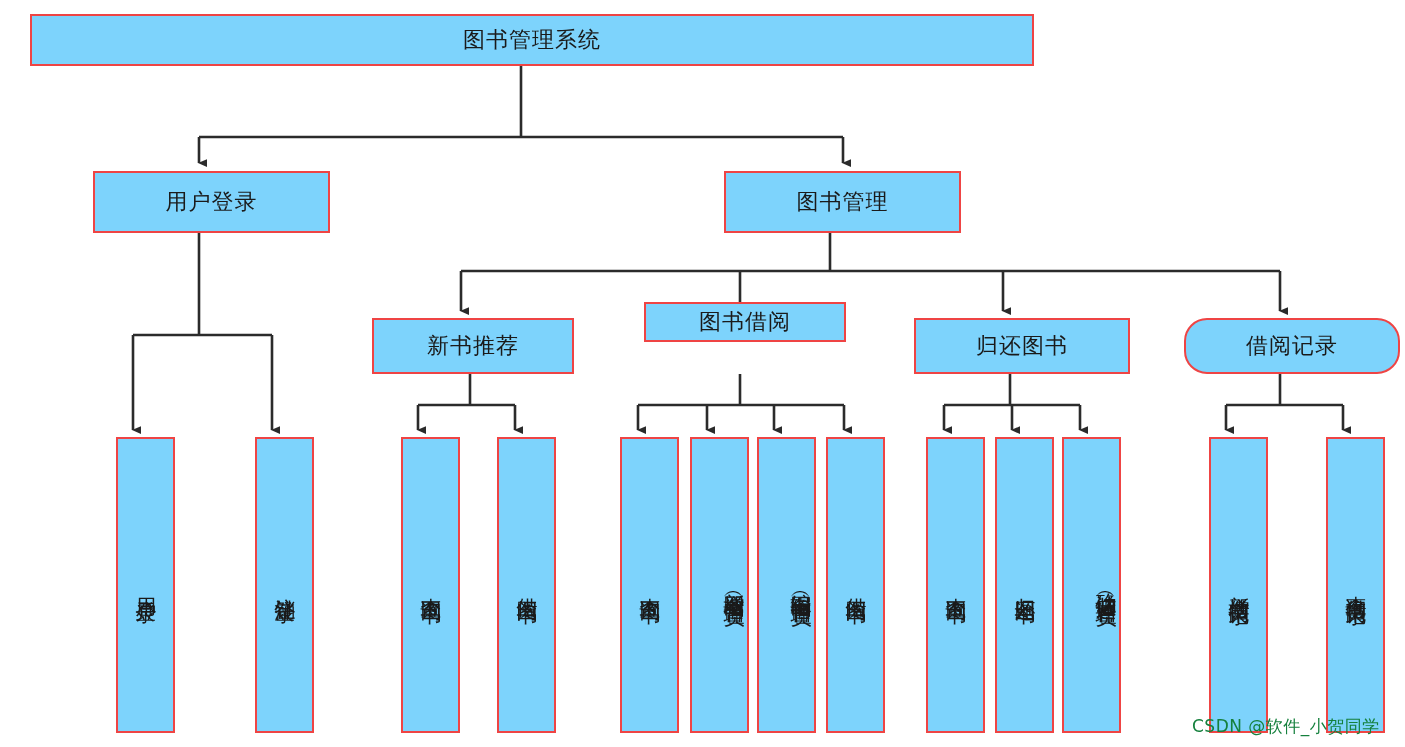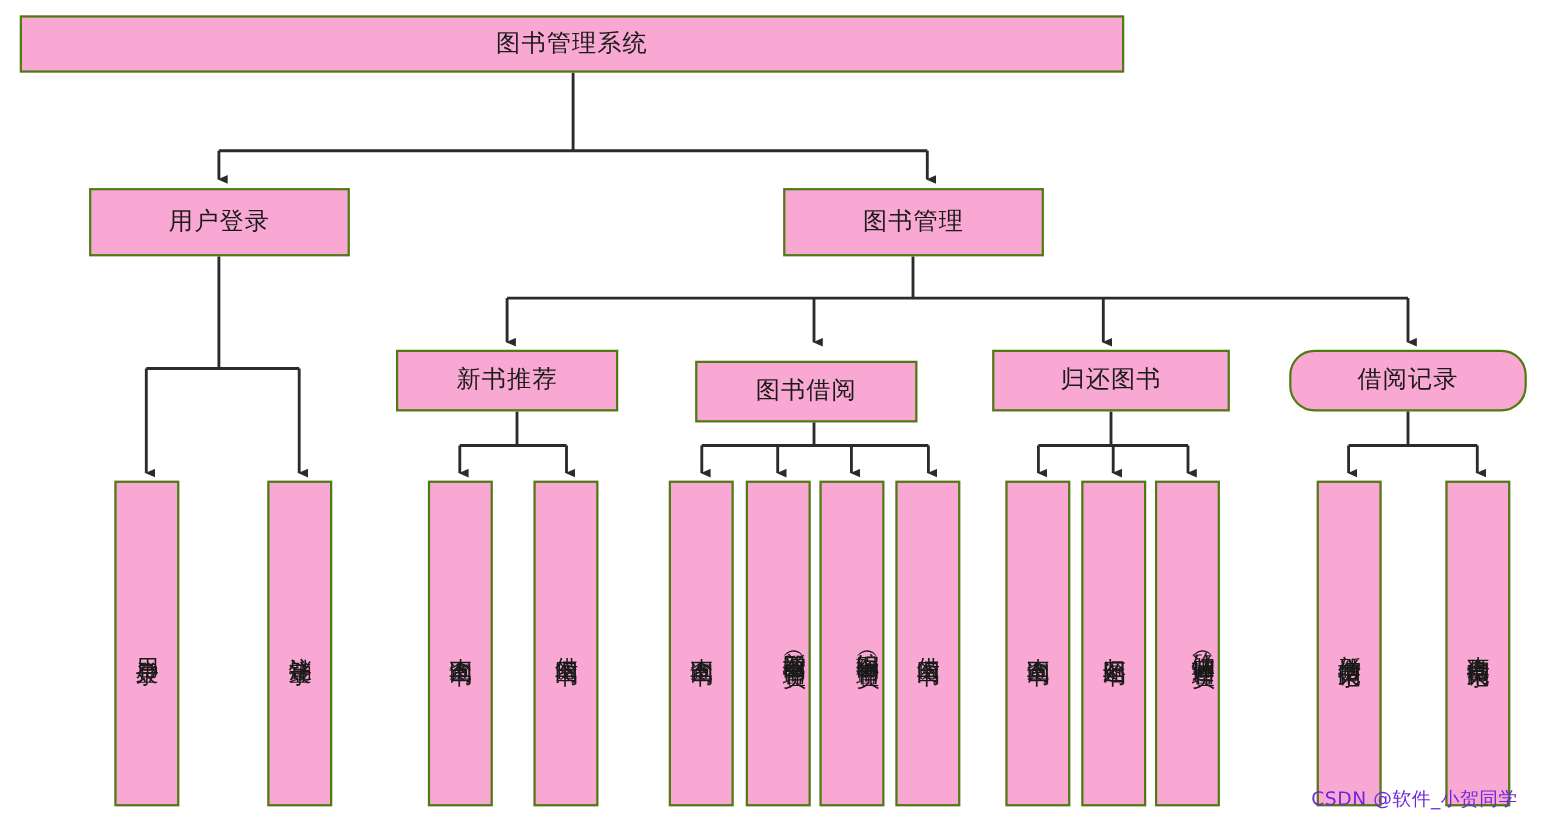--- a/index.html
+++ b/index.html
@@ -22,26 +22,27 @@
     position: absolute;
     left: 0;
     top: 0;
     width: 1405px;
     height: 747px;
     pointer-events: none;
   }
   .node {
     position: absolute;
     box-sizing: border-box;
-    border: 2px solid #4d7c0f;
-    background: #f9a8d4;
+    border: 2px solid #ef4444;
+    background: #7dd3fc;
     display: flex;
     align-items: center;
     justify-content: center;
     color: #1a1a1a;
+    margin-left: 12px;
   }
   .node.horiz {
     font-size: 22px;
     letter-spacing: 1px;
     line-height: 1.1;
   }
   .node.vert {
     writing-mode: vertical-rl;
     text-orientation: upright;
     font-size: 21px;
@@ -53,21 +54,21 @@
     align-items: flex-start;
     justify-content: center;
   }
   .node-label {
     display: block;
     white-space: nowrap;
   }
   .watermark {
     position: absolute;
     font-size: 17px;
-    color: #6d28d9;
+    color: #15803d;
     white-space: nowrap;
     letter-spacing: 0.5px;
     text-align: right;
   }
 </style>
 </head>
 <body>
 
 <div id="diagram-root">
 
@@ -128,21 +129,21 @@
   <div class="node horiz" style="left:81px; top:171px; width:237px; height:62px;">
     <span class="node-label">用户登录</span>
   </div>
   <div class="node horiz" style="left:360px; top:318px; width:202px; height:56px;">
     <span class="node-label">新书推荐</span>
   </div>
 
   <div class="node horiz" style="left:712px; top:171px; width:237px; height:62px;">
     <span class="node-label">图书管理</span>
   </div>
-  <div class="node horiz" style="left:632px; top:328px; width:202px; height:56px;">
+  <div class="node horiz" style="left:632px; top:302px; width:202px; height:40px;">
     <span class="node-label">图书借阅</span>
   </div>
   <div class="node horiz" style="left:902px; top:318px; width:216px; height:56px;">
     <span class="node-label">归还图书</span>
   </div>
   <div class="node horiz" style="left:1172px; top:318px; width:216px; height:56px;border-radius:23px;">
     <span class="node-label">借阅记录</span>
   </div>
 
   <div class="node vert" style="left:104px; top:437px; width:59px; height:296px;">

